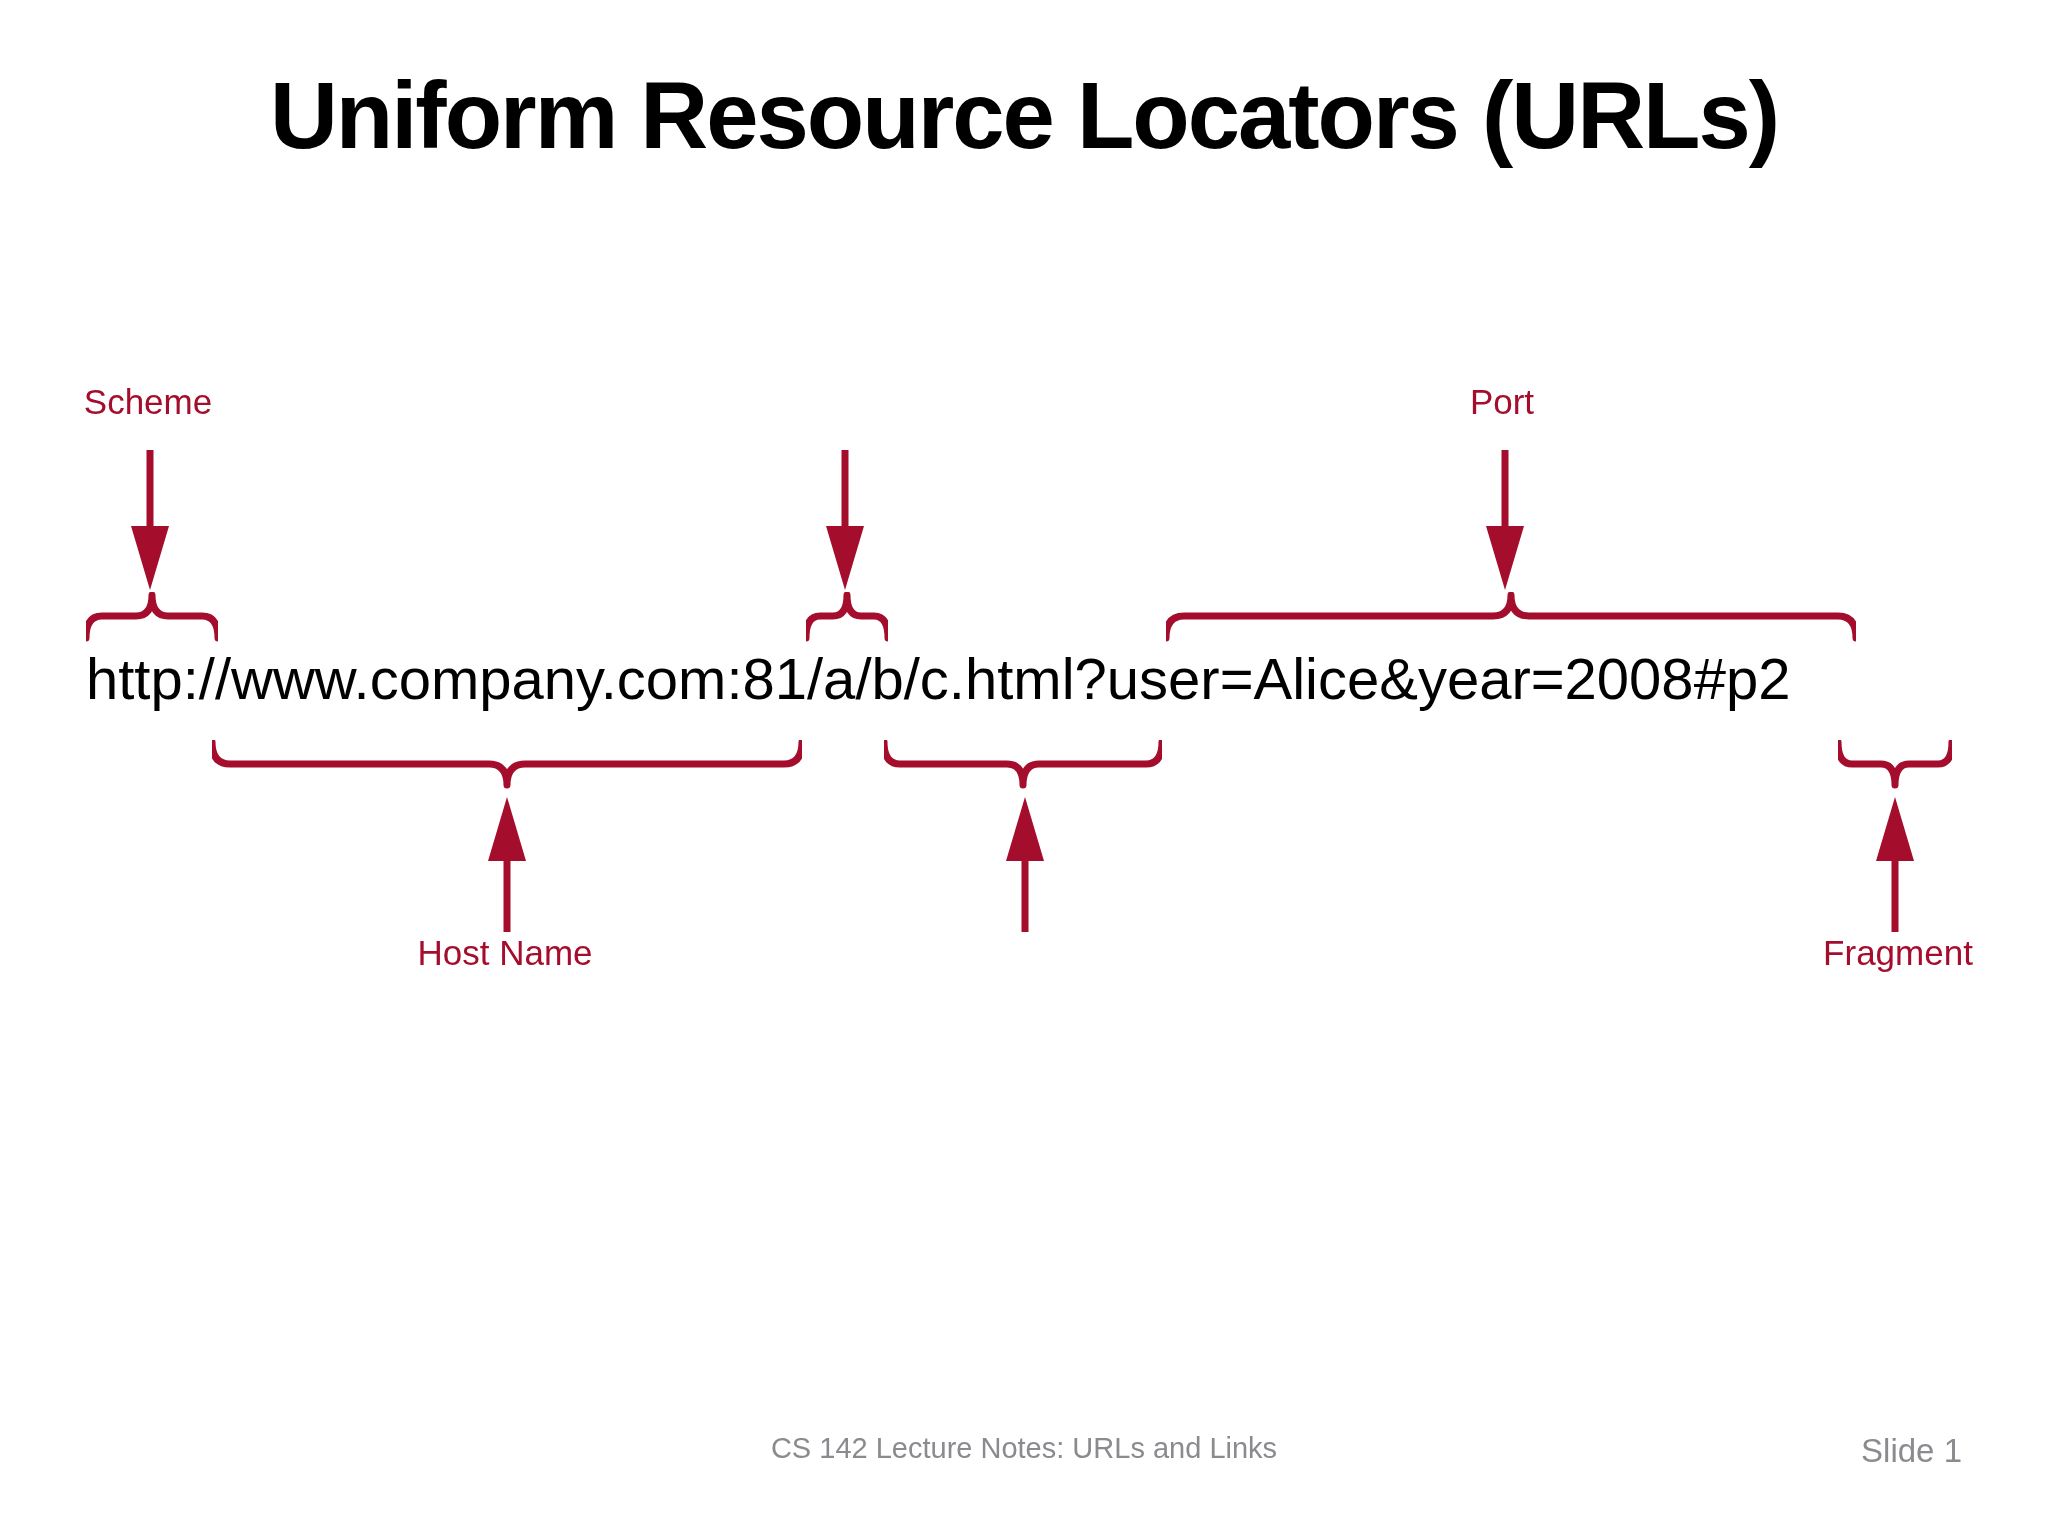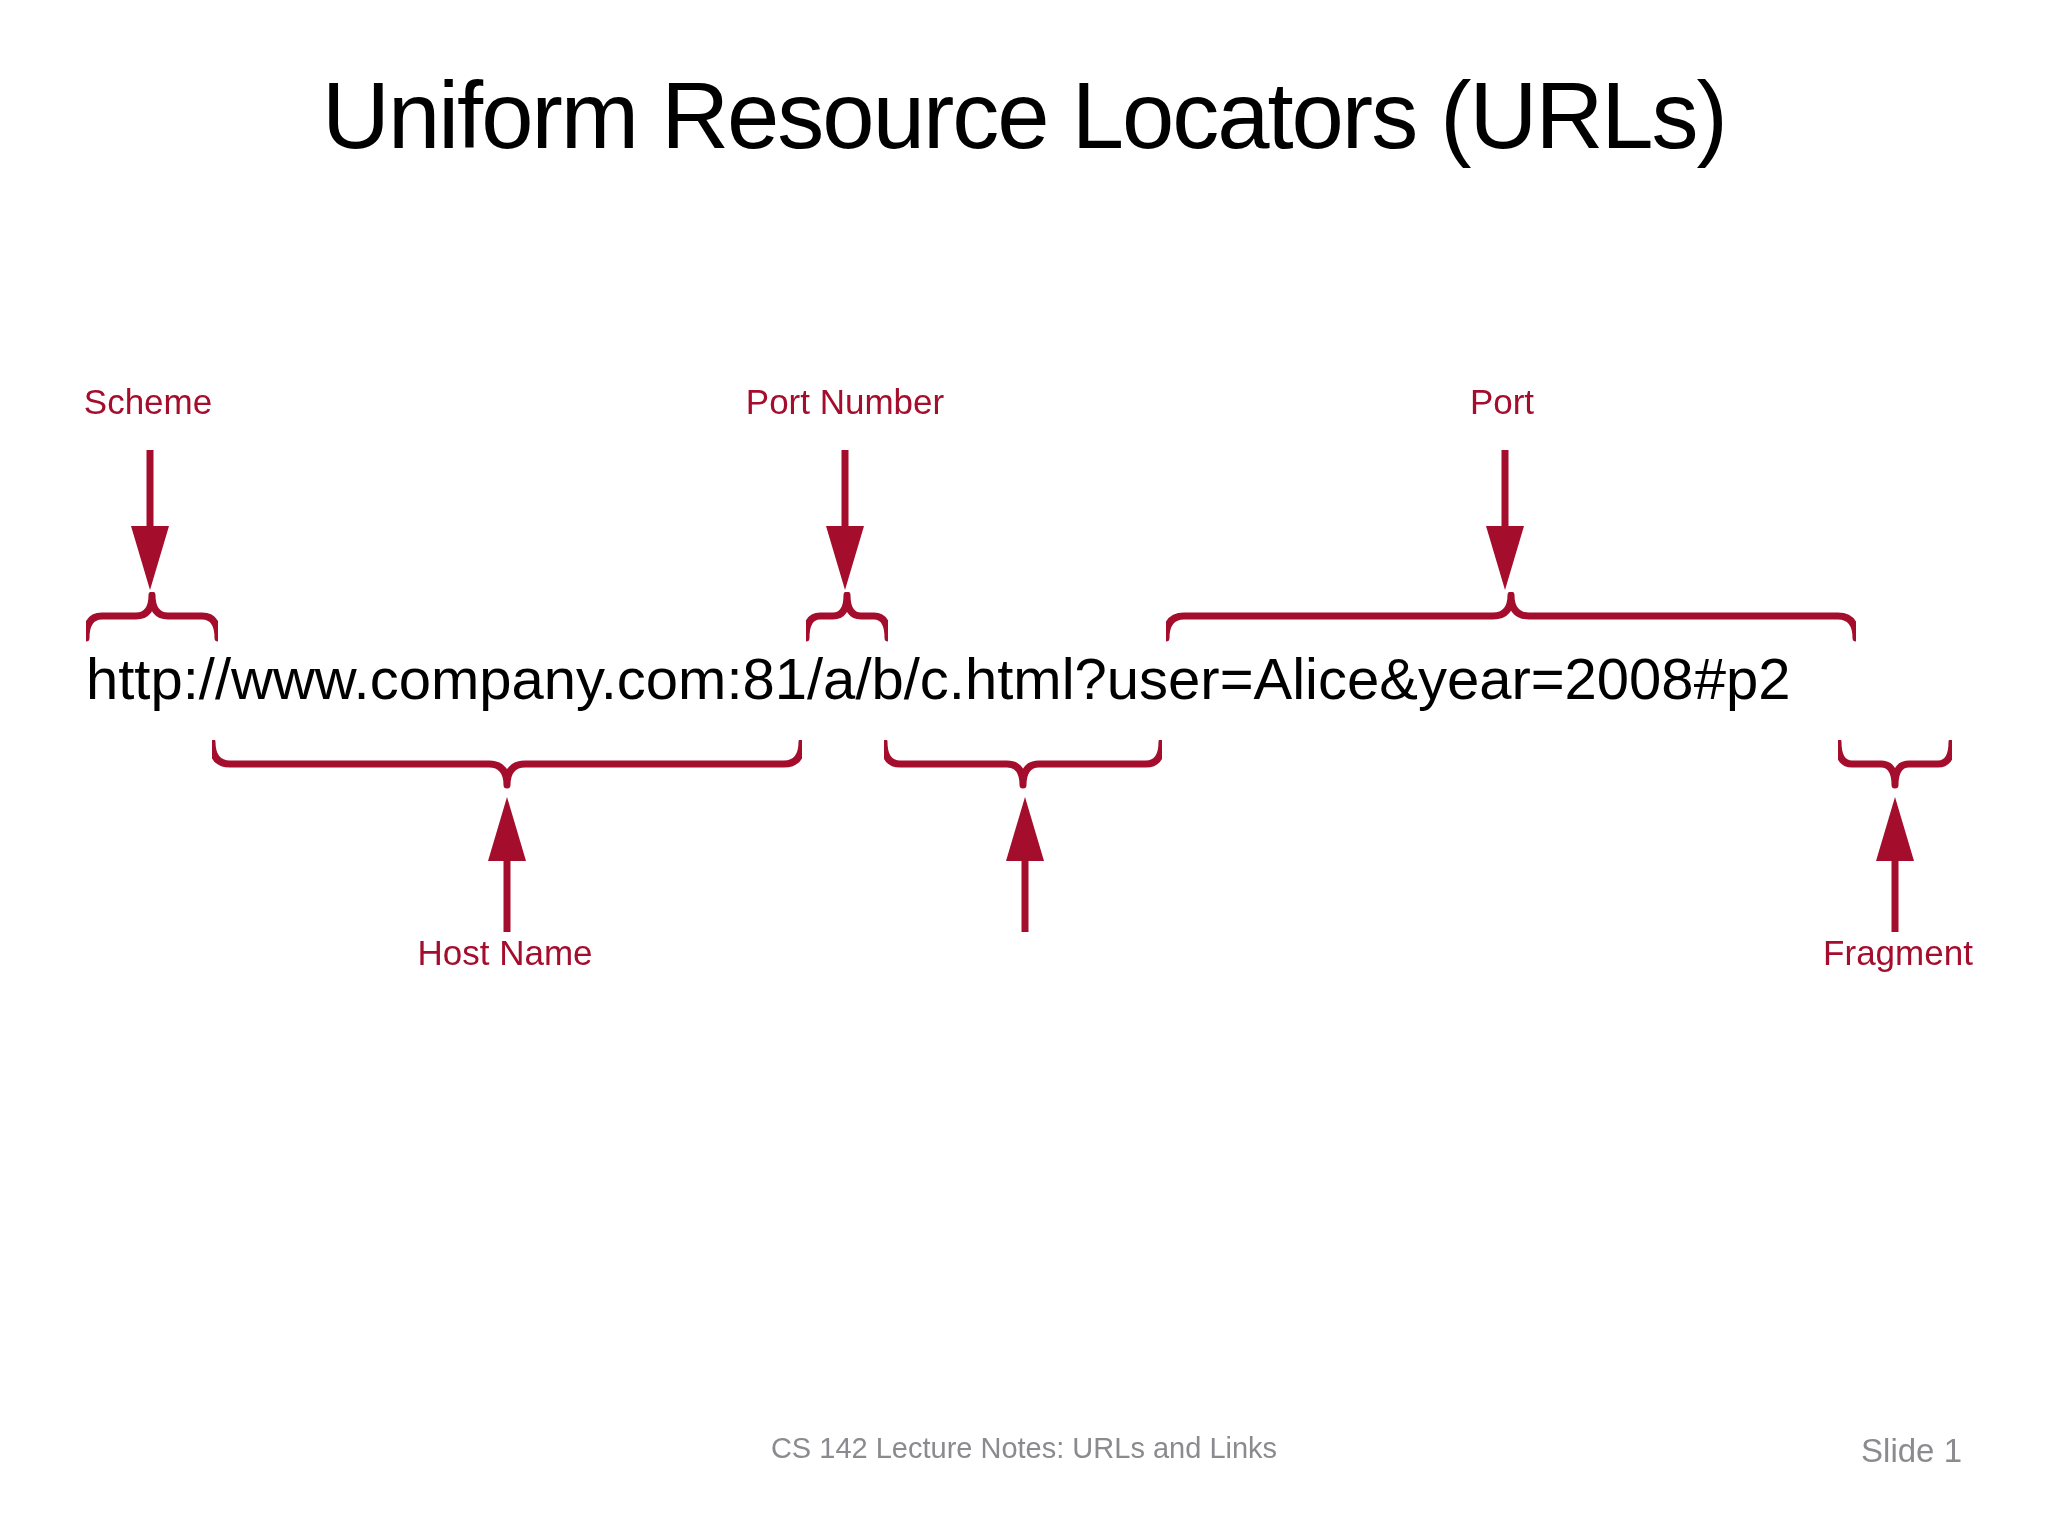--- a/index.html
+++ b/index.html
@@ -15,21 +15,21 @@
     height:1536px;
     background:#ffffff;
     font-family:"Liberation Sans", sans-serif;
     overflow:hidden;
   }
   .title{
     position:absolute;
     left:0; right:0; top:62px;
     text-align:center;
     font-size:94px;
-    font-weight:normal;
+    font-weight:bold;
     letter-spacing:-2px;
     color:var(--ink);
   }
   .red-label{
     position:absolute;
     color:var(--accent);
     font-size:35px;
     white-space:nowrap;
     transform:translateX(-50%);
   }
@@ -66,21 +66,20 @@
   }
 </style>
 </head>
 <body>
 
 <div class="slide">
 
   <h1 class="title">Uniform Resource Locators (URLs)</h1>
 
   <div class="red-label" style="left:148px; top:382px;">Scheme</div>
-  <div class="red-label" style="left:845px; top:382px;">Port Number</div>
   <div class="red-label" style="left:1502px; top:382px;">Port</div>
 
   <svg class="arrow" style="left:128px; top:450px;" width="44" height="140" viewBox="0 0 44 140">
     <rect x="18.5" y="0" width="7" height="82" fill="currentColor"></rect>
     <polygon points="22,140 3,76 41,76" fill="currentColor"></polygon>
   </svg>
   <svg class="arrow" style="left:823px; top:450px;" width="44" height="140" viewBox="0 0 44 140">
     <rect x="18.5" y="0" width="7" height="82" fill="currentColor"></rect>
     <polygon points="22,140 3,76 41,76" fill="currentColor"></polygon>
   </svg>

